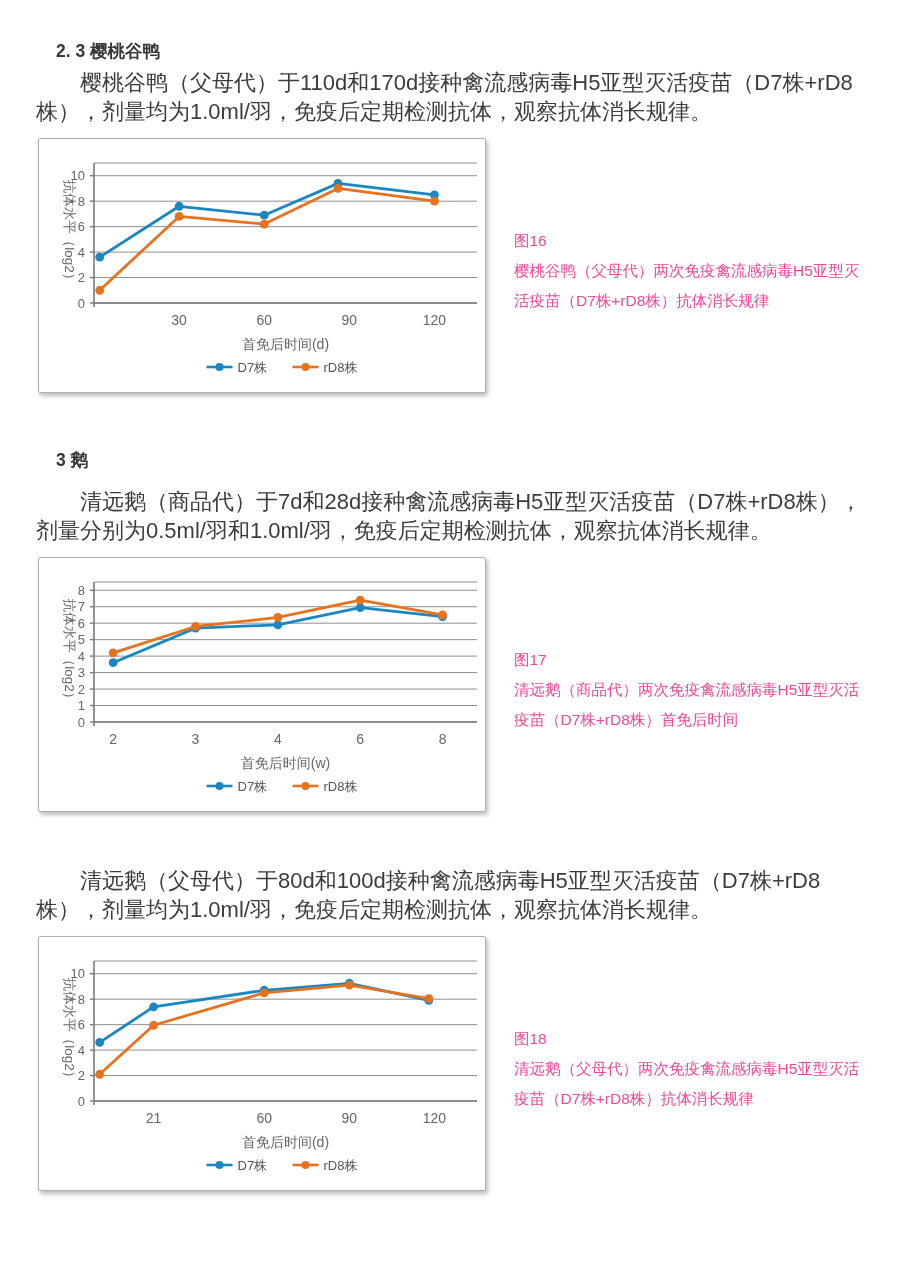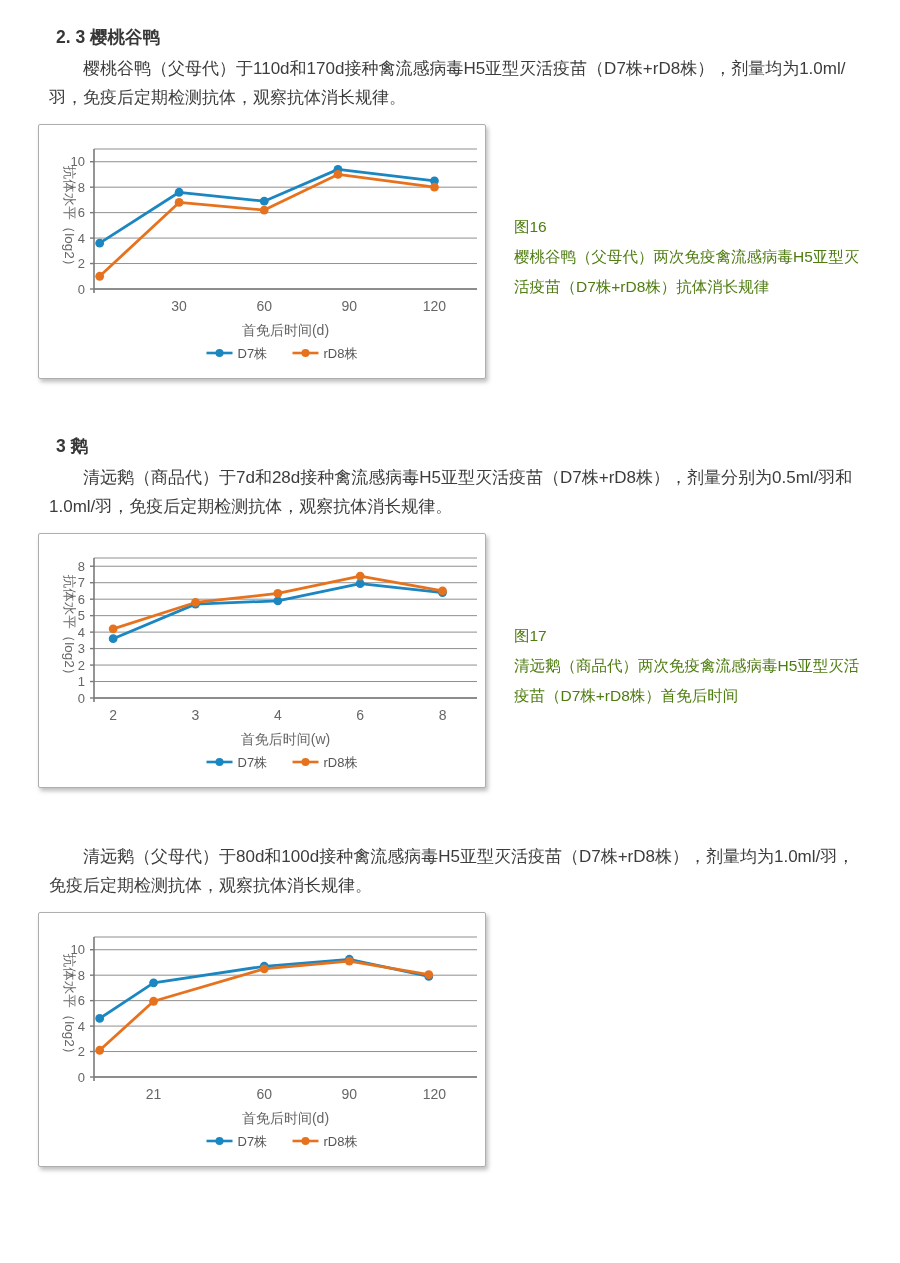--- a/index.html
+++ b/index.html
@@ -2,35 +2,35 @@
 <html><head>
 <meta charset="utf-8">
 <style>
   html,body { margin:0; padding:0; background:#ffffff; }
   body {
     width:900px;
     font-family:"Liberation Sans","DejaVu Sans",sans-serif;
     color:#3a3a3a;
     -webkit-font-smoothing:antialiased;
   }
-  .page { padding:24px 30px 30px 36px; }
+  .page { padding:38px 30px 30px 36px; }
 
   .sec-heading {
     font-size:17.5px;
     font-weight:bold;
     color:#373737;
     margin:0 0 4px 20px;
     line-height:26px;
   }
-  .sec-heading.tight { margin-bottom:4px; }
+  .sec-heading.tight { margin-bottom:14px; }
   .para {
-    font-size:17px;
+    font-size:22px;
     line-height:29px;
     color:#3c3c3c;
-    margin:2px 0 10px 13px;
+    margin:2px 0 10px 0;
     text-indent:2em;
   }
 
   .figure-row {
     display:flex;
     align-items:flex-start;
     margin:12px 0 54px 2px;
   }
   .figure-row.last { margin-bottom:0; }
 
@@ -44,21 +44,21 @@
     flex:0 0 auto;
   }
   .chart-box svg { display:block; width:444px; height:251px; }
 
   .caption {
     margin-left:28px;
     padding-top:88px;
     width:378px;
     font-size:15.5px;
     line-height:30px;
-    color:#4d7c0f;
+    color:#ec4899;
   }
   .cap-label { margin-bottom:0; }
 </style>
 </head>
 <body>
 
 <div class="page">
 
   <div>
     <div class="sec-heading">2. 3 樱桃谷鸭</div>
@@ -274,16 +274,20 @@
             <g>
               <line x1="167.5" x2="193.5" y1="228" y2="228" stroke="#1b86c0" stroke-width="2.6"></line>
               <circle cx="180.5" cy="228" r="4" fill="#1b86c0"></circle>
               <text x="198.5" y="232.5" font-size="13" fill="#555555" text-anchor="start" font-family="&quot;Liberation Sans&quot;,&quot;DejaVu Sans&quot;,sans-serif">D7株</text>
               <line x1="253.5" x2="279.5" y1="228" y2="228" stroke="#e7721e" stroke-width="2.6"></line>
               <circle cx="266.5" cy="228" r="4" fill="#e7721e"></circle>
               <text x="284.5" y="232.5" font-size="13" fill="#555555" text-anchor="start" font-family="&quot;Liberation Sans&quot;,&quot;DejaVu Sans&quot;,sans-serif">rD8株</text>
             </g>
           </svg>
       </div>
+      <div class="caption">
+        <div class="cap-label">图18</div>
+        <div class="cap-text">清远鹅（父母代）两次免疫禽流感病毒H5亚型灭活疫苗（D7株+rD8株）抗体消长规律</div>
+      </div>
     </div>
   </div>
 
 </div>
 
 </body></html>

